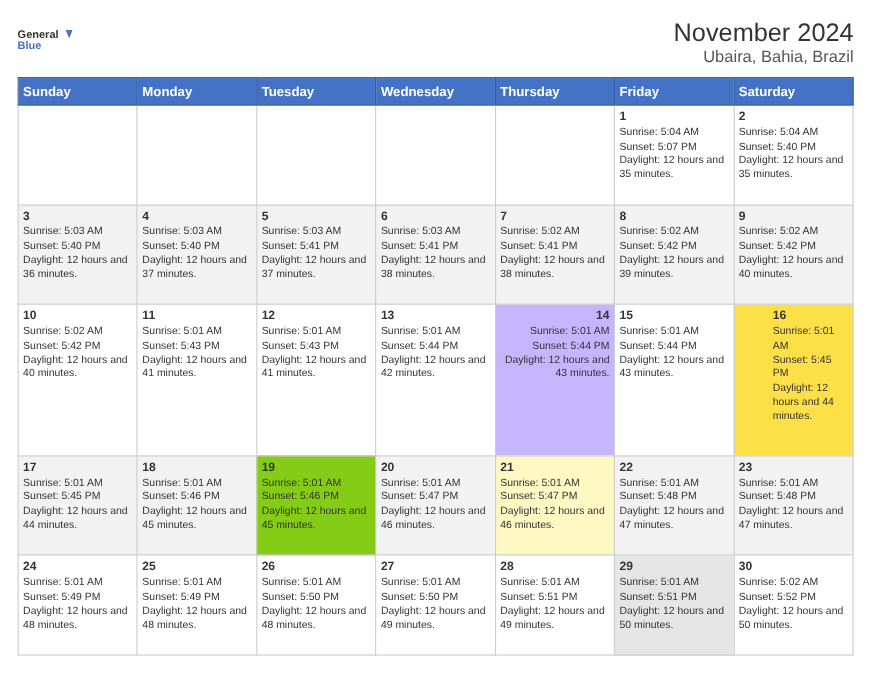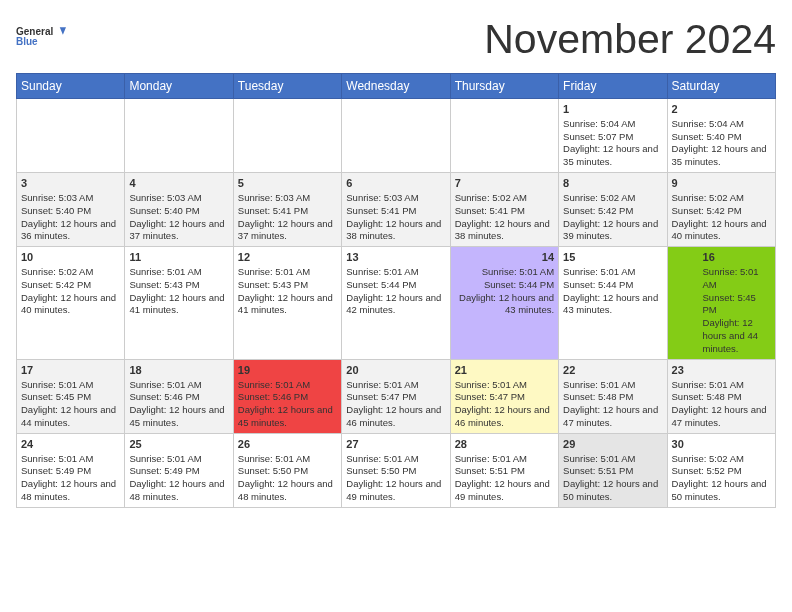--- a/index.html
+++ b/index.html
@@ -5,60 +5,60 @@
     * { margin: 0; padding: 0; box-sizing: border-box; }
     body {
       font-family: Arial, sans-serif;
       background: #fff;
       width: 792px;
       height: 612px;
       overflow: hidden;
     }
     .page {
       width: 792px;
-      height: 508px;
+      height: 612px;
       padding: 16px;
       display: flex;
       flex-direction: column;
     }
     .header {
       display: flex;
       justify-content: space-between;
       align-items: flex-start;
       margin-bottom: 10px;
     }
     .logo {
       display: flex;
       align-items: center;
       gap: 4px;
     }
     .title-block {
       text-align: right;
     }
     .month-title {
-      font-size: 41px;
+      font-size: 23px;
       font-weight: normal;
       color: #333;
     }
     .location-title {
       font-size: 15px;
       color: #555;
     }
     .calendar {
       flex: 1;
       border: 1px solid #ccc;
       border-collapse: collapse;
       width: 100%;
       table-layout: fixed;
     }
     .calendar th {
       background-color: #4472c4;
       color: #fff;
       font-size: 12px;
-      font-weight: normal;
+      font-weight: bold;
       padding: 5px 4px;
       text-align: left;
       border: 1px solid #3a5fa8;
     }
     .calendar td {
       border: 1px solid #ccc;
       vertical-align: top;
       padding: 3px 4px;
       font-size: 9.5px;
       color: #333;
@@ -90,20 +90,21 @@
   <div class="header">
     <div class="logo">
     <svg width="50" height="40" viewBox="0 0 80 40" xmlns="http://www.w3.org/2000/svg">
       <text x="0" y="18" font-size="16" font-weight="bold" fill="#333" font-family="Arial">General</text>
       <text x="0" y="34" font-size="16" font-weight="bold" fill="#4472c4" font-family="Arial">Blue</text>
       <polygon points="70,6 80,6 75,18" fill="#4472c4"></polygon>
     </svg>
   </div>
     <div class="title-block">
       <div class="month-title">November 2024</div>
+      <div class="location-title">Ubaira, Bahia, Brazil</div>
     </div>
   </div>
 
   <table class="calendar">
     <thead>
       <tr>
         <th>Sunday</th>
         <th>Monday</th>
         <th>Tuesday</th>
         <th>Wednesday</th>
@@ -236,21 +237,21 @@
           </div>
         </td>
           <td style="background: rgb(255, 255, 255);">
           <div class="cell-content">
             <span class="day-num">15</span>
             <span>Sunrise: 5:01 AM</span><br>
             <span>Sunset: 5:44 PM</span><br>
             <span>Daylight: 12 hours and 43 minutes.</span>
           </div>
         </td>
-          <td style="background: #84cc16; padding-left: 35px;">
+          <td style="background: #fde047; padding-left: 35px;">
           <div class="cell-content">
             <span class="day-num">16</span>
             <span>Sunrise: 5:01 AM</span><br>
             <span>Sunset: 5:45 PM</span><br>
             <span>Daylight: 12 hours and 44 minutes.</span>
           </div>
         </td>
         </tr>
         <tr>
           <td style="background: rgb(242, 242, 242);">
@@ -262,21 +263,21 @@
           </div>
         </td>
           <td style="background: rgb(242, 242, 242);">
           <div class="cell-content">
             <span class="day-num">18</span>
             <span>Sunrise: 5:01 AM</span><br>
             <span>Sunset: 5:46 PM</span><br>
             <span>Daylight: 12 hours and 45 minutes.</span>
           </div>
         </td>
-          <td style="background: #ef4444;">
+          <td style="background: #84cc16;">
           <div class="cell-content">
             <span class="day-num">19</span>
             <span>Sunrise: 5:01 AM</span><br>
             <span>Sunset: 5:46 PM</span><br>
             <span>Daylight: 12 hours and 45 minutes.</span>
           </div>
         </td>
           <td style="background: rgb(242, 242, 242);">
           <div class="cell-content">
             <span class="day-num">20</span>

